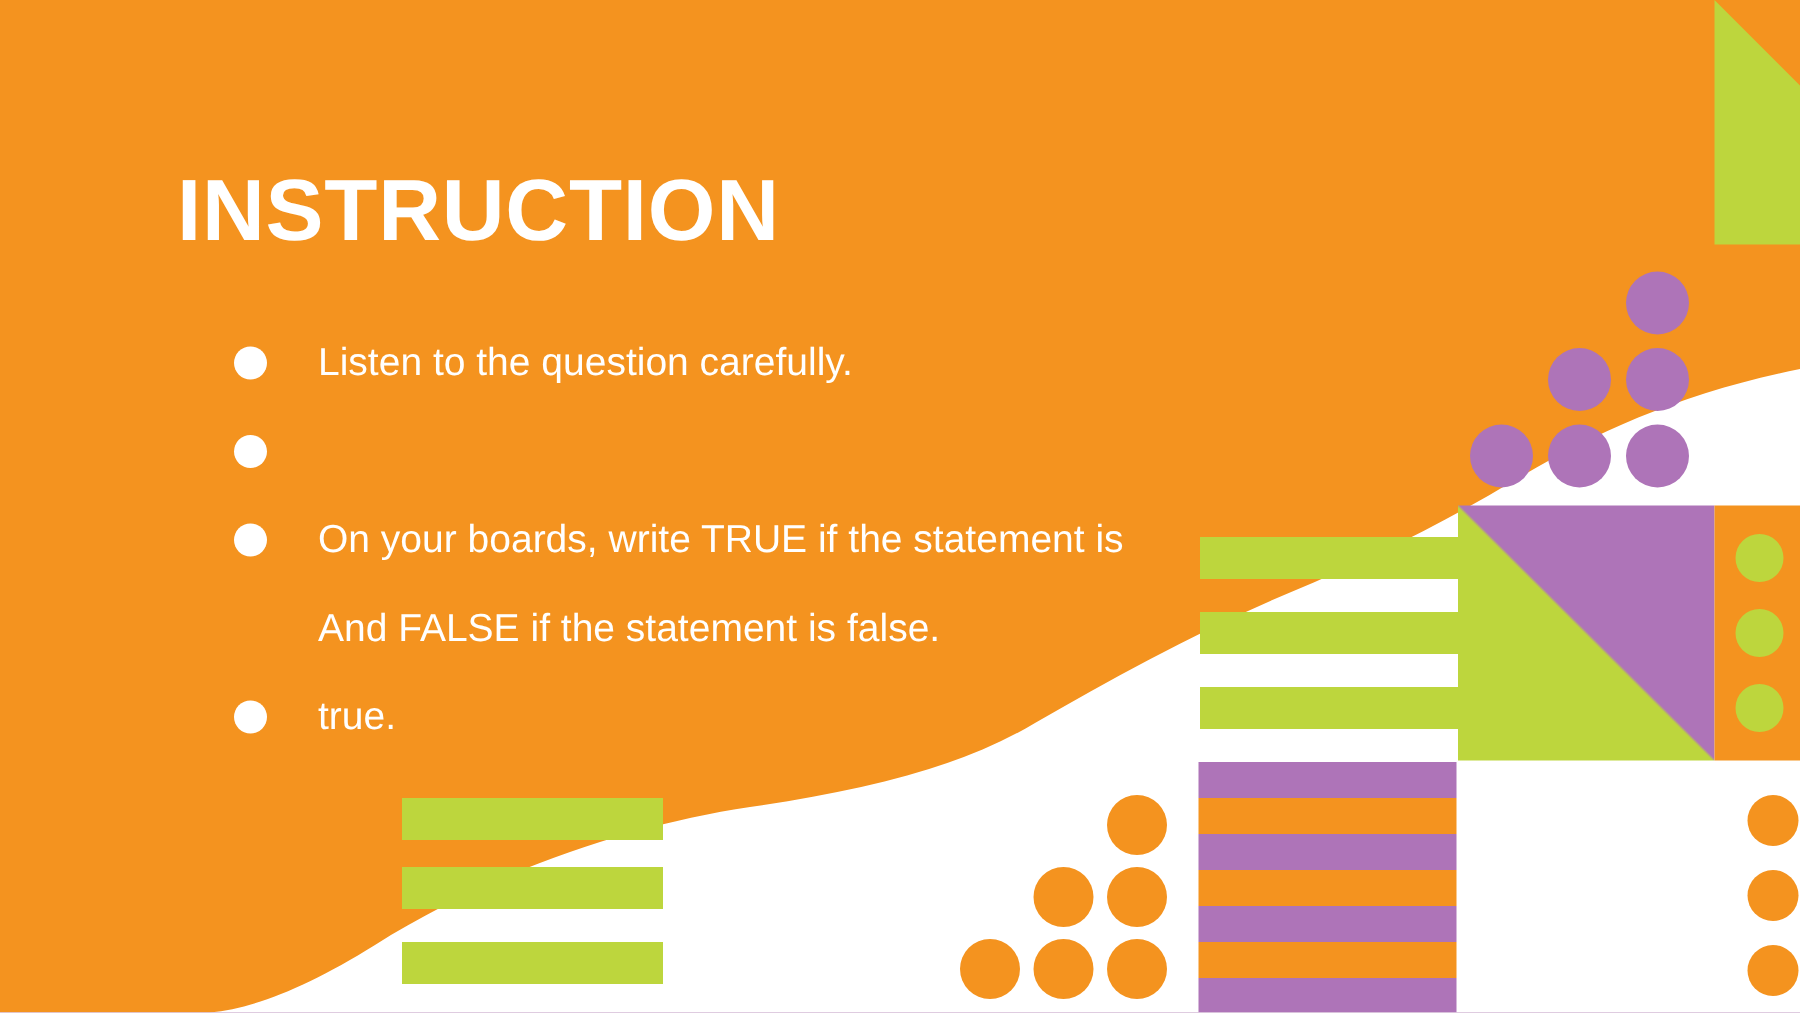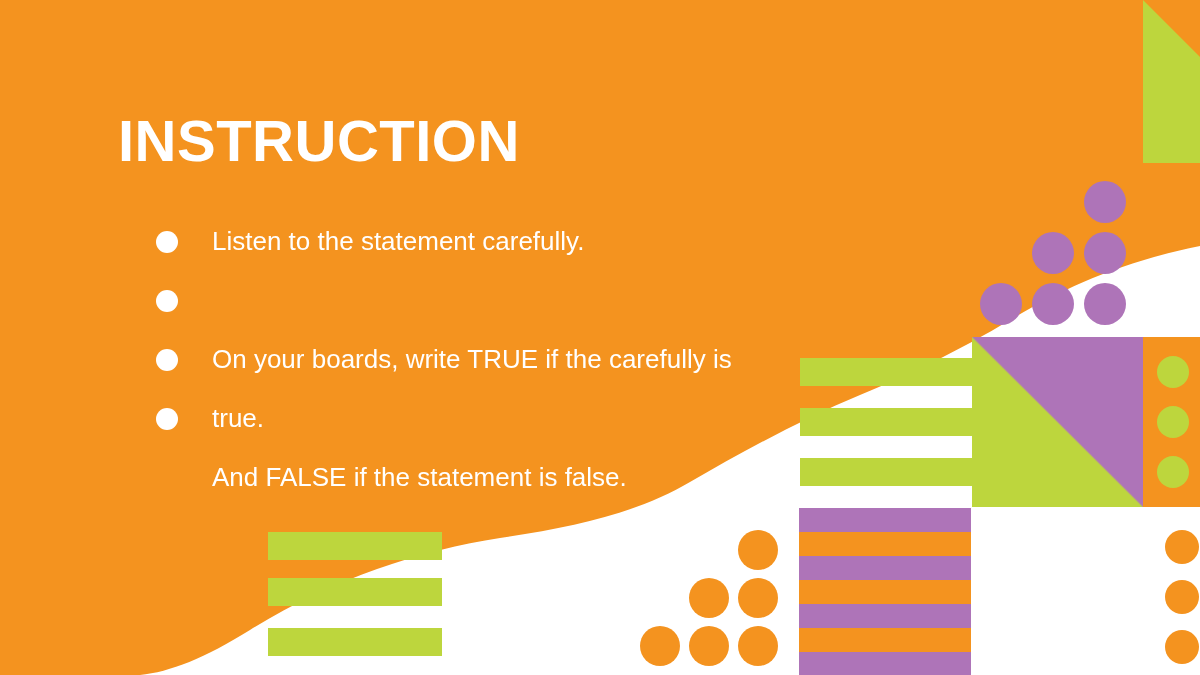--- a/index.html
+++ b/index.html
@@ -175,38 +175,38 @@
   <div class="dot dot-orange" style="left:1165px;top:630px;width:34px;height:34px;"></div>
 
   <div id="content">
 
     <div id="title">INSTRUCTION</div>
 
     <div id="bullet-list">
 
       <div class="bullet-row">
         <span class="bullet-dot"></span>
-        <span class="bullet-text">Listen to the statement carefully.</span>
-      </div>
-
-      <div class="bullet-row">
-        <span class="bullet-dot"></span>
-      </div>
-
-      <div class="bullet-row">
-        <span class="bullet-dot"></span>
-        <span class="bullet-text">On your boards, write TRUE if the carefully is</span>
-      </div>
-
-      <div class="bullet-row">
-        <span class="bullet-dot"></span>
-        <span class="bullet-text">true.</span>
+        <span class="bullet-text">Listen to the question carefully.</span>
+      </div>
+
+      <div class="bullet-row">
+        <span class="bullet-dot"></span>
+      </div>
+
+      <div class="bullet-row">
+        <span class="bullet-dot"></span>
+        <span class="bullet-text">On your boards, write TRUE if the statement is</span>
       </div>
 
       <div class="bullet-row">
         <span class="bullet-dot hidden"></span>
         <span class="bullet-text">And FALSE if the statement is false.</span>
       </div>
 
+      <div class="bullet-row">
+        <span class="bullet-dot"></span>
+        <span class="bullet-text">true.</span>
+      </div>
+
     </div>
   </div>
 
 </div>
 
 </body></html>

